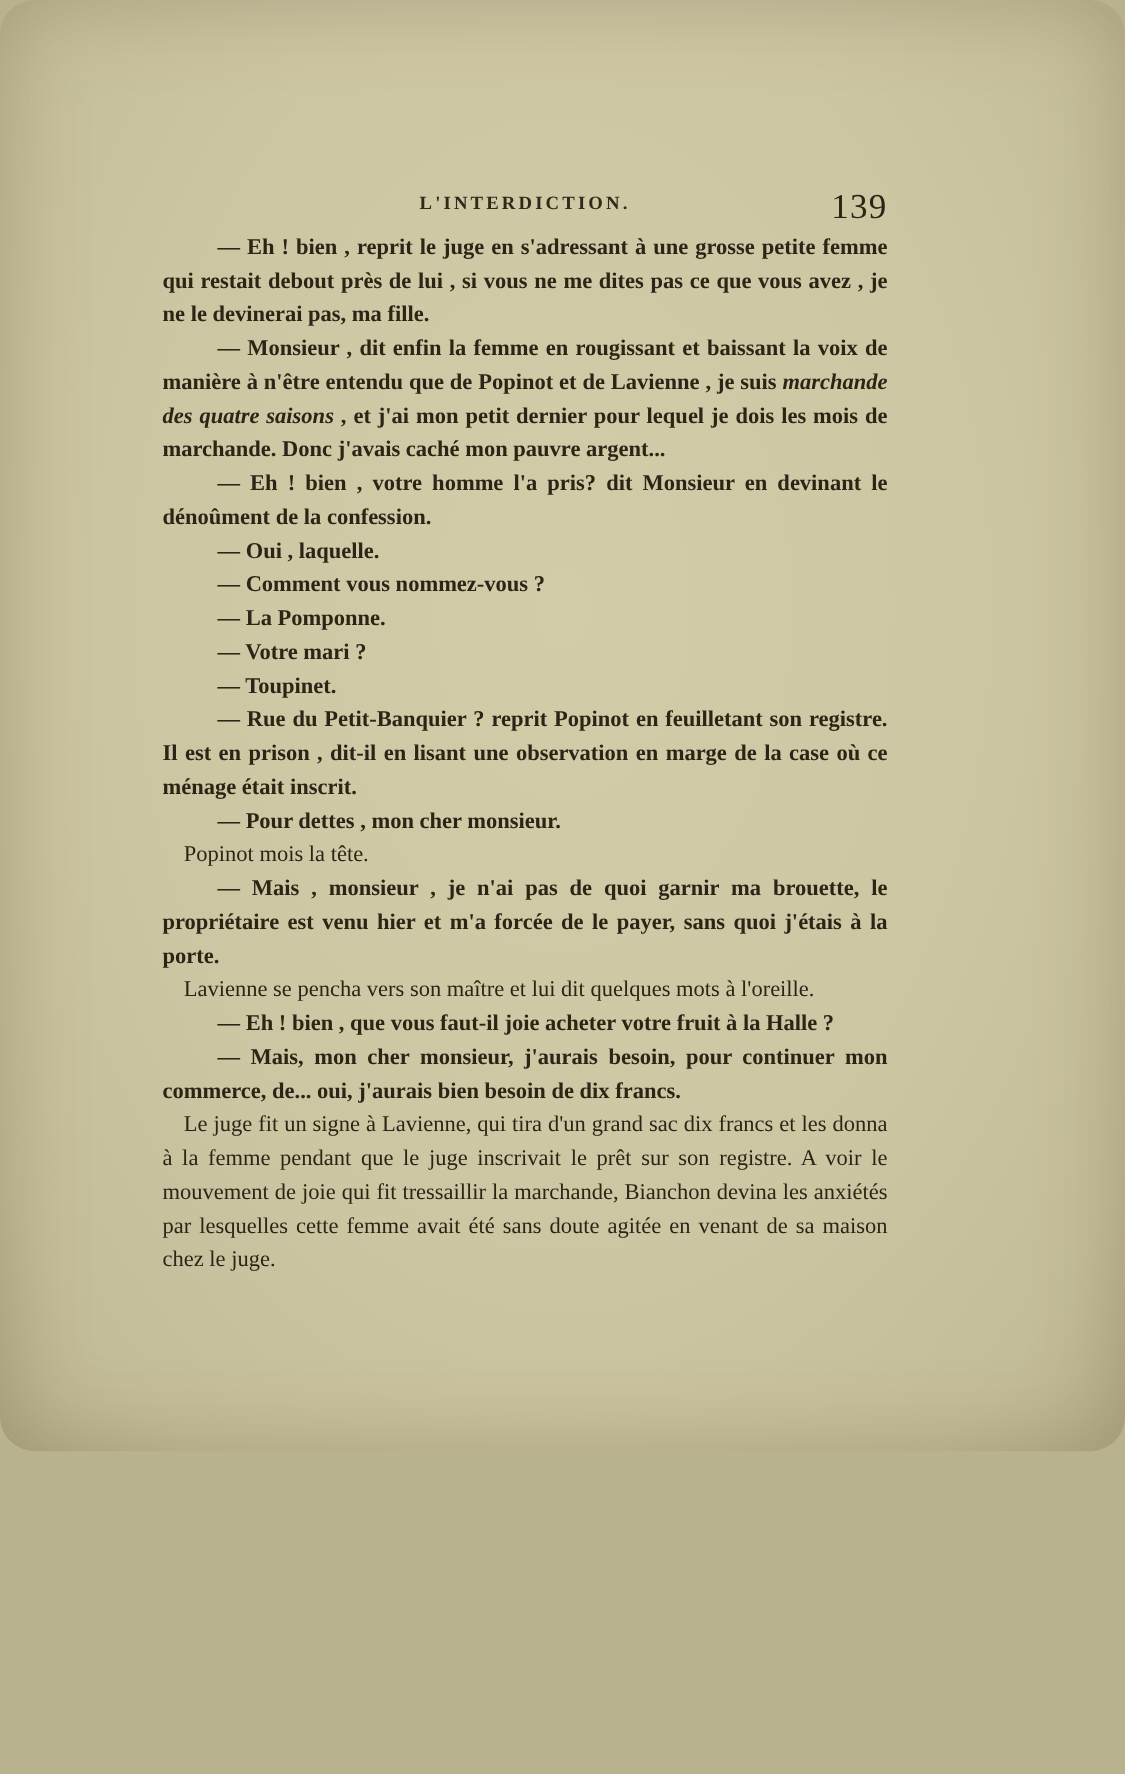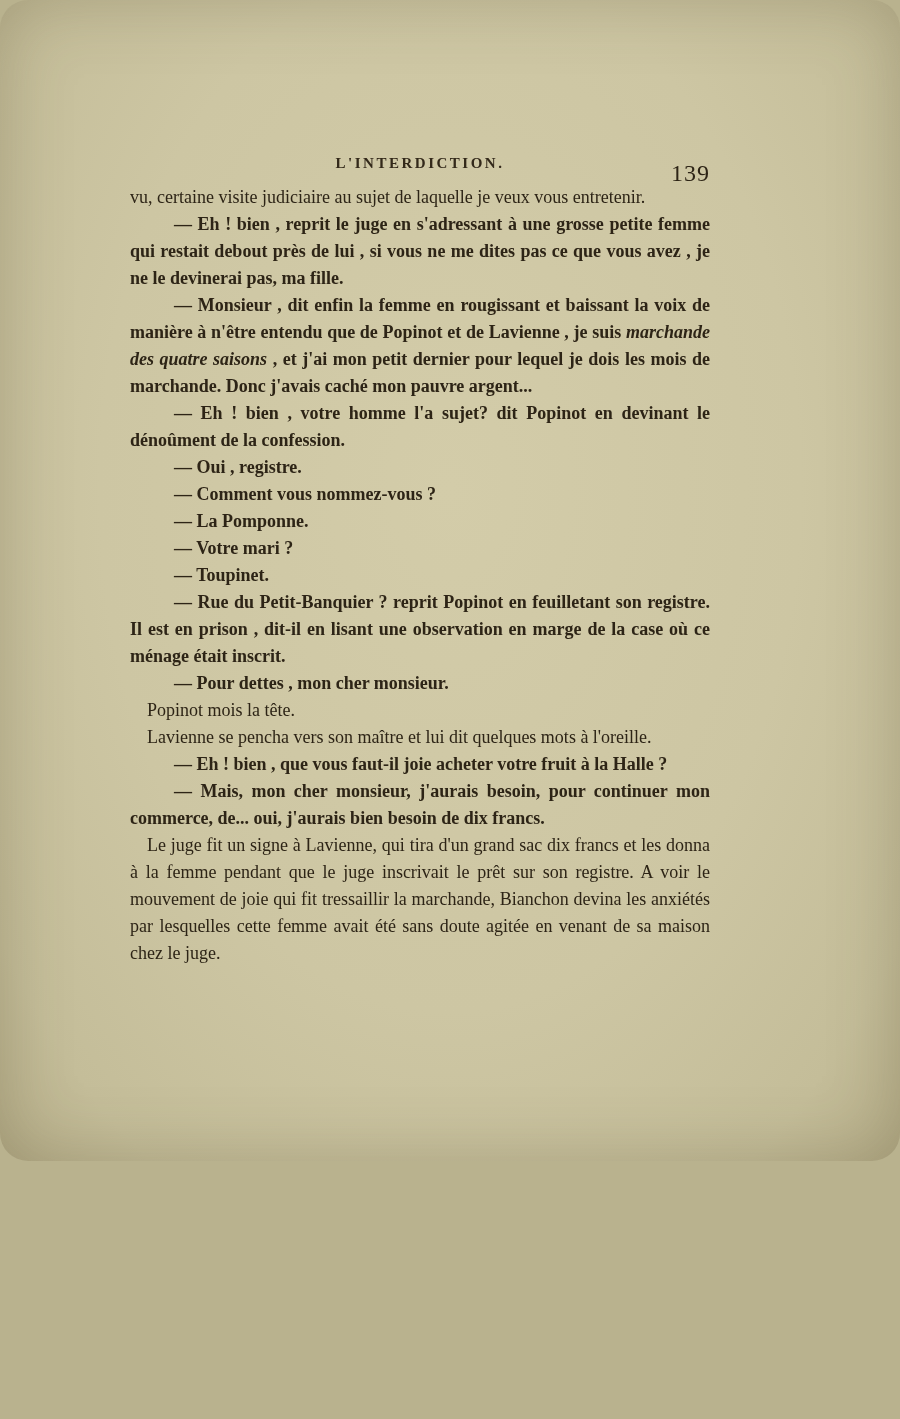--- a/index.html
+++ b/index.html
@@ -33,23 +33,23 @@
     display: block;
     text-align: center;
     font-size: 15px;
     letter-spacing: 2.5px;
     font-weight: bold;
     color: #33291a;
     padding-top: 5px;
   }
   .page-number {
     position: absolute;
-    top: 10px;
+    top: 0;
     right: 0;
-    font-size: 24px;
+    font-size: 28px;
     letter-spacing: 1px;
     color: #2d2416;
   }
   .text-block {
     position: absolute;
     top: 184px;
     left: 130px;
     width: 580px;
     font-size: 18px;
     line-height: 27px;
@@ -67,30 +67,30 @@
 </style>
 </head>
 <body>
 
 <div class="page">
   <div class="header">
     <span class="running-title">L'INTERDICTION.</span>
     <span class="page-number">139</span>
   </div>
   <div class="text-block" id="paragraphs">
-      <p class="para flush"><span>vu, certaine visite judiciaire au sujet de laquelle je veux vous entretenir.</span></p>
       <p class="para dialogue"><span>— Eh ! bien , reprit le juge en s'adressant à une grosse petite femme qui restait debout près de lui , si vous ne me dites pas ce que vous avez , je ne le devinerai pas, ma fille.</span></p>
       <p class="para dialogue"><span>— Monsieur , dit enfin la femme en rougissant et baissant la voix de manière à n'être entendu que de Popinot et de Lavienne , je suis </span><span class="italic">marchande des quatre saisons</span><span> , et j'ai mon petit dernier pour lequel je dois les mois de marchande. Donc j'avais caché mon pauvre argent...</span></p>
-      <p class="para dialogue"><span>— Eh ! bien , votre homme l'a sujet? dit Popinot en devinant le dénoûment de la confession.</span></p>
-      <p class="para dialogue"><span>— Oui , registre.</span></p>
+      <p class="para dialogue"><span>— Eh ! bien , votre homme l'a pris? dit Monsieur en devinant le dénoûment de la confession.</span></p>
+      <p class="para dialogue"><span>— Oui , laquelle.</span></p>
       <p class="para dialogue"><span>— Comment vous nommez-vous ?</span></p>
       <p class="para dialogue"><span>— La Pomponne.</span></p>
       <p class="para dialogue"><span>— Votre mari ?</span></p>
       <p class="para dialogue"><span>— Toupinet.</span></p>
       <p class="para dialogue"><span>— Rue du Petit-Banquier ? reprit Popinot en feuilletant son registre. Il est en prison , dit-il en lisant une observation en marge de la case où ce ménage était inscrit.</span></p>
       <p class="para dialogue"><span>— Pour dettes , mon cher monsieur.</span></p>
       <p class="para small"><span>Popinot mois la tête.</span></p>
+      <p class="para dialogue"><span>— Mais , monsieur , je n'ai pas de quoi garnir ma brouette, le propriétaire est venu hier et m'a forcée de le payer, sans quoi j'étais à la porte.</span></p>
       <p class="para small"><span>Lavienne se pencha vers son maître et lui dit quelques mots à l'oreille.</span></p>
       <p class="para dialogue"><span>— Eh ! bien , que vous faut-il joie acheter votre fruit à la Halle ?</span></p>
       <p class="para dialogue"><span>— Mais, mon cher monsieur, j'aurais besoin, pour continuer mon commerce, de... oui, j'aurais bien besoin de dix francs.</span></p>
       <p class="para small"><span>Le juge fit un signe à Lavienne, qui tira d'un grand sac dix francs et les donna à la femme pendant que le juge inscrivait le prêt sur son registre. A voir le mouvement de joie qui fit tressaillir la marchande, Bianchon devina les anxiétés par lesquelles cette femme avait été sans doute agitée en venant de sa maison chez le juge.</span></p>
     </div>
 </div>
 
 </body></html>

